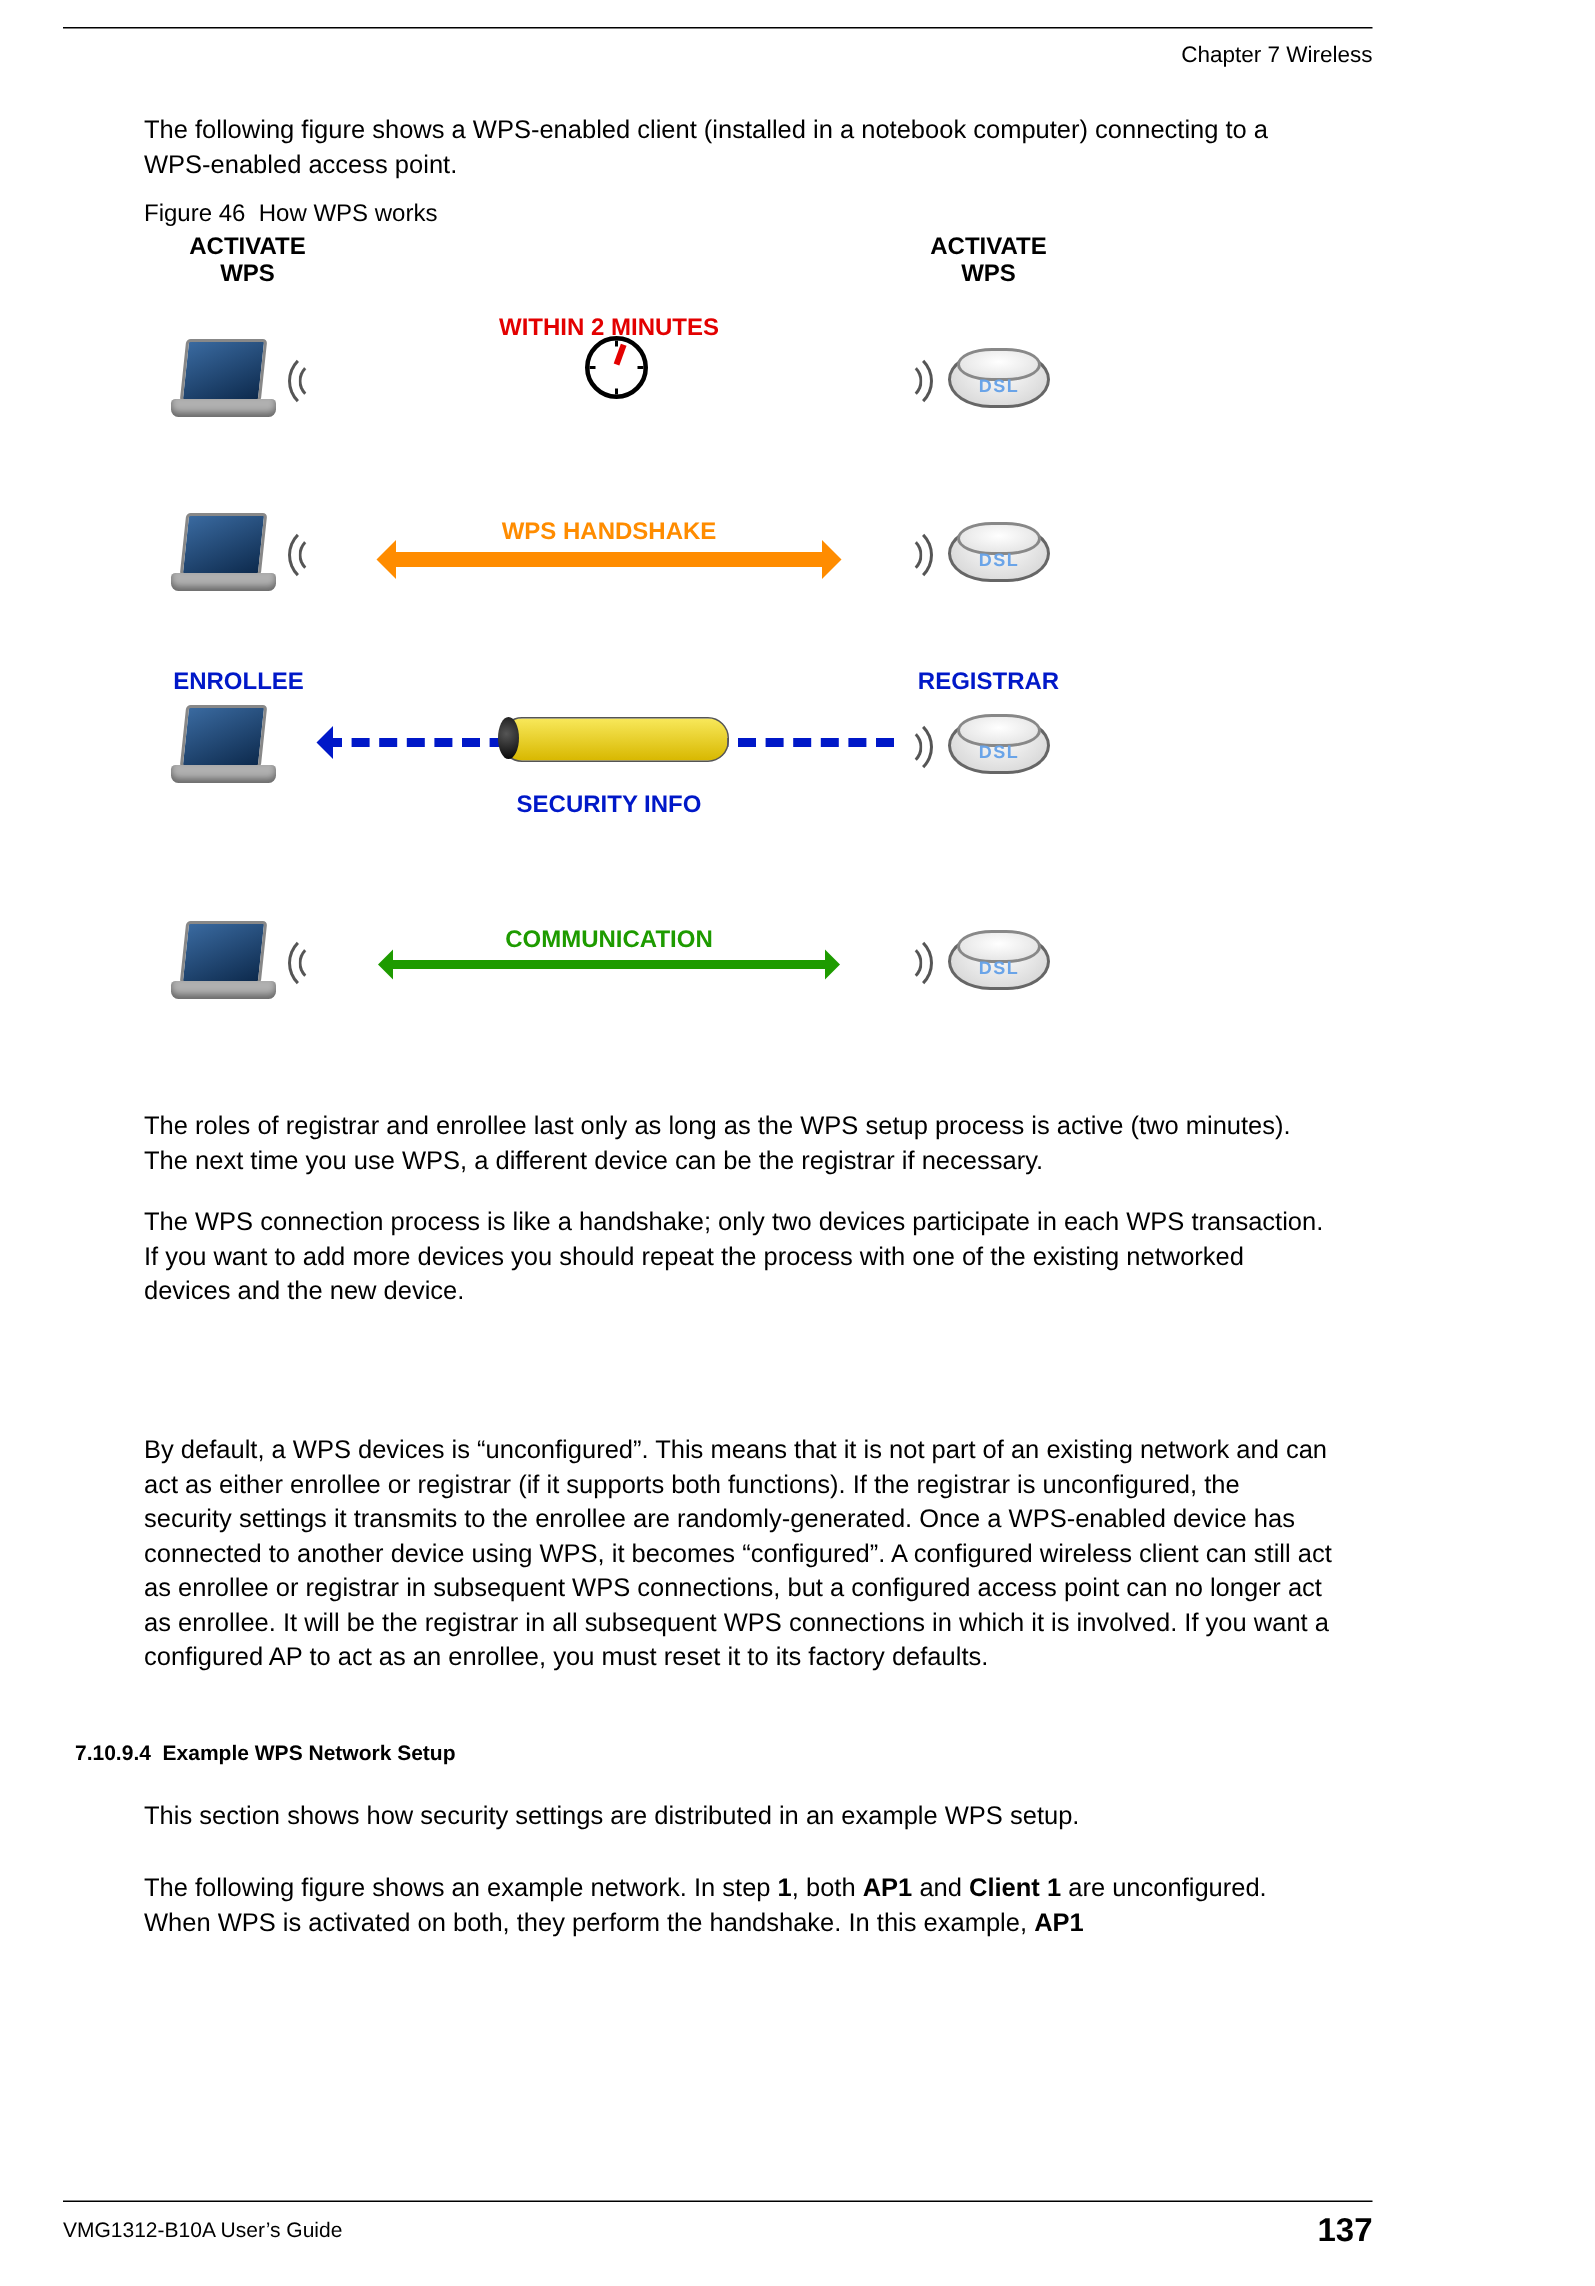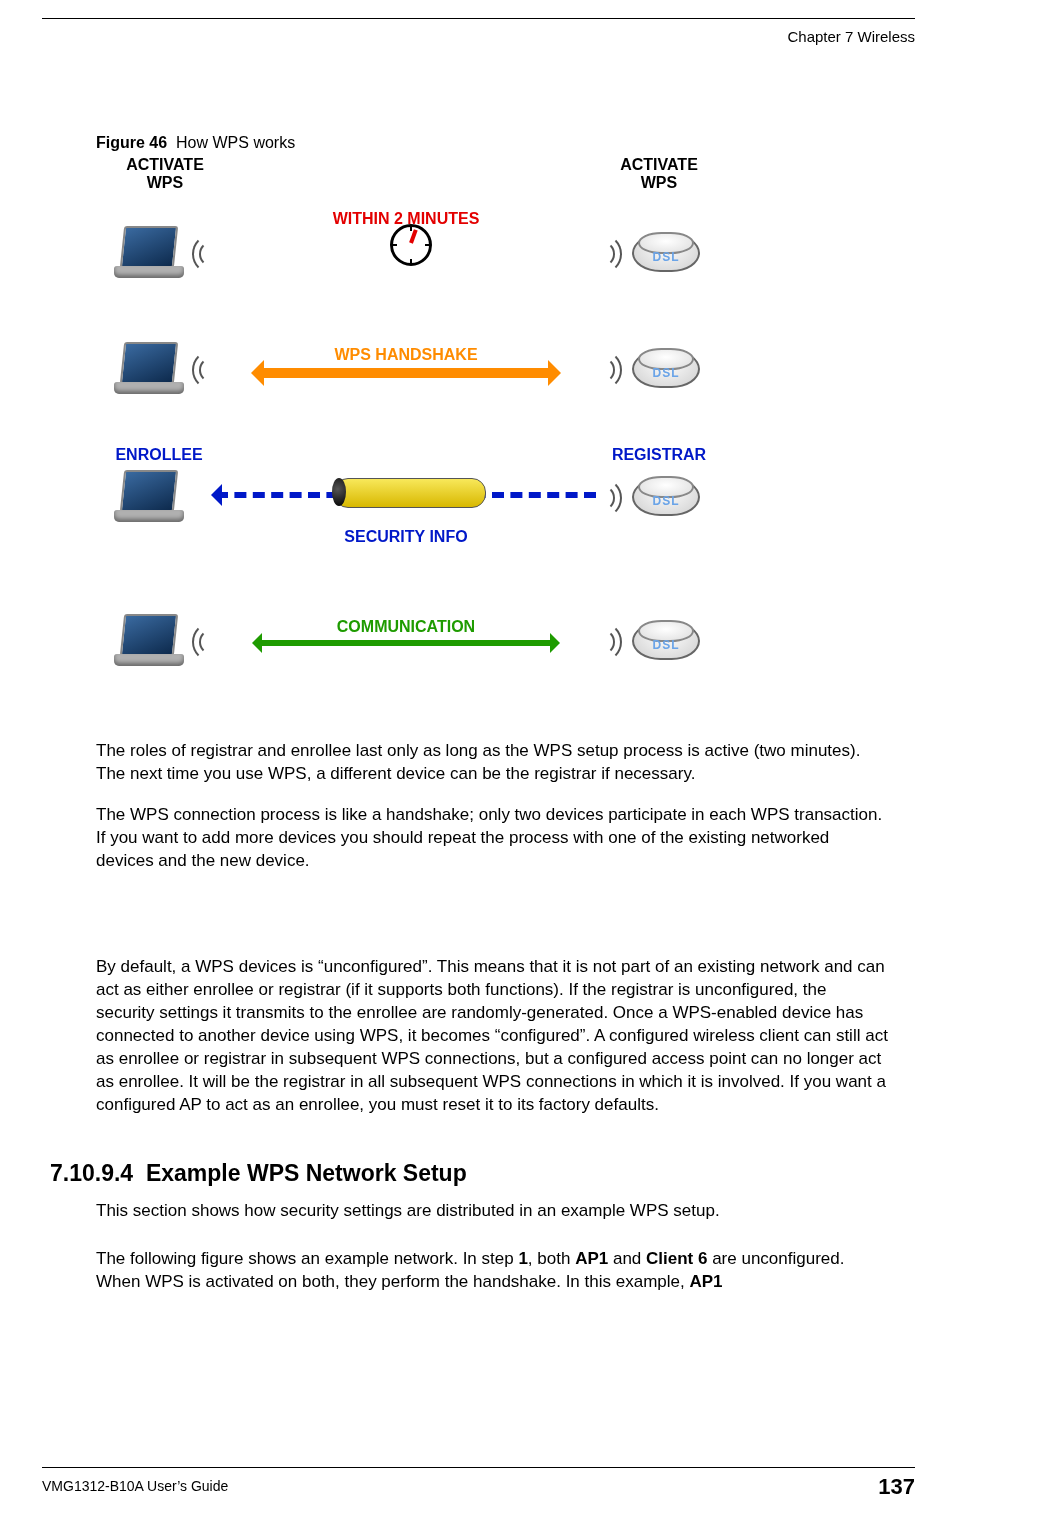--- a/index.html
+++ b/index.html
@@ -21,21 +21,21 @@
   }
   .body-text{
     position:absolute;left:96px;right:68px;
     font-size:17px;line-height:1.35;
   }
   .intro{top:76px;}
   .fig-caption{
     position:absolute;top:134px;left:96px;
     font-size:16px;
   }
-  .fig-caption b{font-weight:bold;}
+  .fig-caption b{font-weight:normal;}
   .figure{
     position:absolute;top:156px;left:96px;width:632px;height:570px;
   }
   .lbl{position:absolute;font-weight:bold;font-family:Arial,Helvetica,sans-serif;font-size:16px;text-align:center;}
   .red{color:#e30000;}
   .orange{color:#ff8c00;}
   .blue{color:#0018c8;}
   .green{color:#1e9b00;}
   .black{color:#000;}
 
@@ -83,36 +83,37 @@
   .tunnel-line{position:absolute;top:336px;left:120px;width:380px;height:0;border-top:6px dashed #0018c8;}
   .tunnel-line::before{content:"";position:absolute;top:-14px;left:-16px;border:11px solid transparent;border-right-color:#0018c8;}
   .tunnel-body{position:absolute;top:322px;left:238px;width:150px;height:28px;background:linear-gradient(#f8e85a,#d8b800);border:1px solid #555;border-radius:14px/14px;}
   .tunnel-body::before{content:"";position:absolute;left:-3px;top:-1px;width:14px;height:28px;background:radial-gradient(circle at 40% 40%,#555,#000);border-radius:50%;}
 
   .para{position:absolute;left:96px;right:68px;font-size:17px;line-height:1.35;}
   .p1{top:740px;}
   .p2{top:804px;}
   .p3{top:892px;}
   .p4{top:956px;}
-  .section-h{position:absolute;top:1160px;left:50px;font-family:Arial,Helvetica,sans-serif;font-weight:bold;font-size:23px;}
+  .section-h{position:absolute;top:1160px;left:50px;font-family:Arial,Helvetica,sans-serif;font-weight:bold;font-size:14px;}
   .p5{top:1200px;}
   .p6{top:1248px;}
   .p6 b{font-weight:bold;}
 
   .hr-bot{position:absolute;bottom:56px;left:42px;right:42px;border-top:1px solid #000;}
   .footer-left{position:absolute;bottom:30px;left:42px;font-size:14px;}
   .footer-right{position:absolute;bottom:24px;right:42px;font-size:22px;font-weight:bold;font-family:Arial,Helvetica,sans-serif;}
 </style>
 </head>
 <body>
 
 <div class="page">
   <div class="hr-top"></div>
   <div class="chapter">Chapter 7 Wireless</div>
 
+  <div class="body-text intro">The following figure shows a WPS-enabled client (installed in a notebook computer) connecting to a WPS-enabled access point.</div>
 
   <div class="fig-caption">
     <b>Figure 46</b>&nbsp;&nbsp;<span>How WPS works</span>
   </div>
 
   <div class="figure">
     <div class="lbl black activate-left" style="white-space:pre-line;">ACTIVATE
 WPS</div>
     <div class="lbl black activate-right" style="white-space:pre-line;">ACTIVATE
 WPS</div>
@@ -186,19 +187,19 @@
   <div class="para p2">The WPS connection process is like a handshake; only two devices participate in each WPS transaction. If you want to add more devices you should repeat the process with one of the existing networked devices and the new device.</div>
   <div class="para p1">The roles of registrar and enrollee last only as long as the WPS setup process is active (two minutes). The next time you use WPS, a different device can be the registrar if necessary.</div>
   <div class="para p4">By default, a WPS devices is “unconfigured”. This means that it is not part of an existing network and can act as either enrollee or registrar (if it supports both functions). If the registrar is unconfigured, the security settings it transmits to the enrollee are randomly-generated. Once a WPS-enabled device has connected to another device using WPS, it becomes “configured”. A configured wireless client can still act as enrollee or registrar in subsequent WPS connections, but a configured access point can no longer act as enrollee. It will be the registrar in all subsequent WPS connections in which it is involved. If you want a configured AP to act as an enrollee, you must reset it to its factory defaults.</div>
 
   <div class="section-h">
     <span>7.10.9.4</span>&nbsp;&nbsp;<span>Example WPS Network Setup</span>
   </div>
 
   <div class="para p5">This section shows how security settings are distributed in an example WPS setup.</div>
   <div class="para p6">
-    <span>The following figure shows an example network. In step </span><b>1</b><span>, both </span><b>AP1</b><span> and </span><b>Client 6</b><span> are unconfigured. When WPS is activated on both, they perform the handshake. In this example, </span><b>AP1</b>
+    <span>The following figure shows an example network. In step </span><b>1</b><span>, both </span><b>AP1</b><span> and </span><b>Client 1</b><span> are unconfigured. When WPS is activated on both, they perform the handshake. In this example, </span><b>AP1</b>
   </div>
 
   <div class="hr-bot"></div>
   <div class="footer-left">VMG1312-B10A User’s Guide</div>
   <div class="footer-right">137</div>
 </div>
 
 </body></html>

